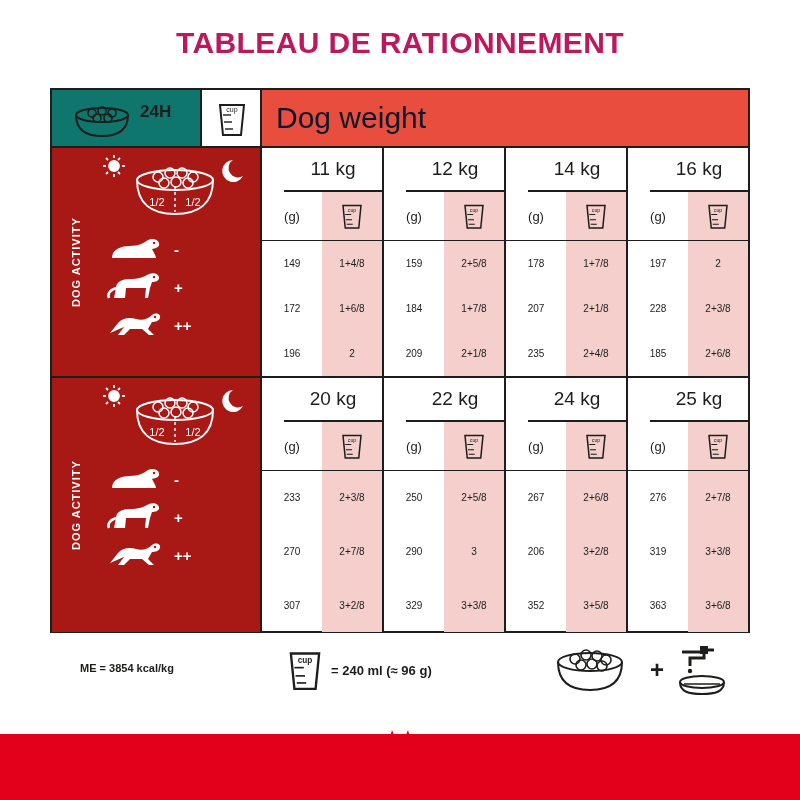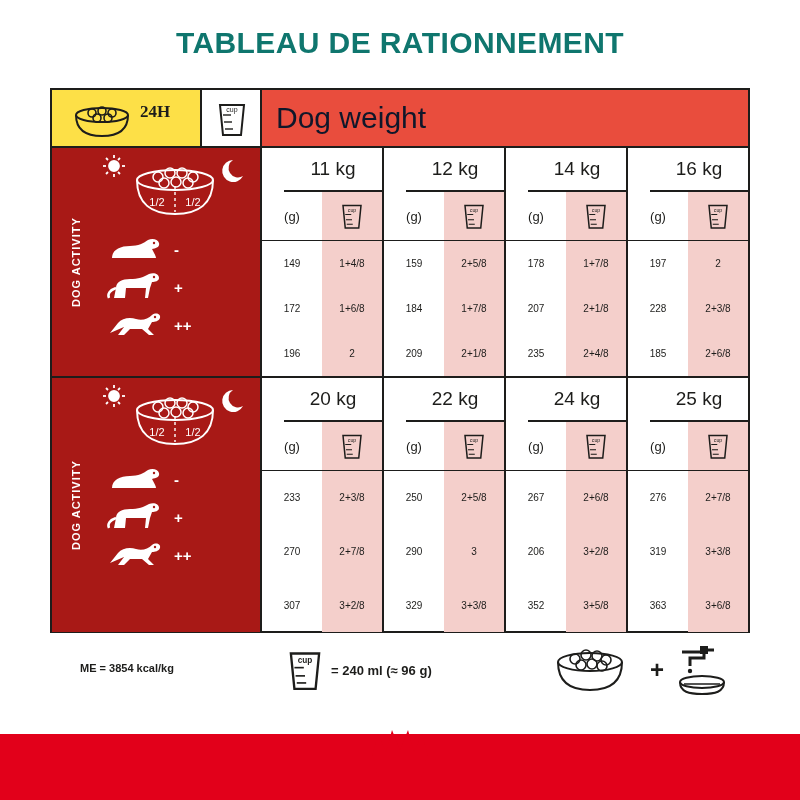--- a/index.html
+++ b/index.html
@@ -11,36 +11,36 @@
     position:relative;
     overflow:hidden;
   }
   .page{position:relative;width:800px;height:800px;}
 
   
   .title{
     position:absolute;top:26px;left:0;width:800px;
     text-align:center;
     font-size:30px;font-weight:bold;letter-spacing:.4px;
-    color:#0f766e;
+    color:#be185d;
   }
 
   
   .table{
     position:absolute;left:50px;top:88px;
     width:700px;height:545px;
     border:2px solid #1d1d1b;
     box-sizing:border-box;
   }
 
   
   .corner{
     position:absolute;left:0;top:0;width:150px;height:58px;
     border-right:2px solid #1d1d1b;border-bottom:2px solid #1d1d1b;
-    box-sizing:border-box;background:#fde047;font-family:Liberation Serif, serif;
+    box-sizing:border-box;background:#0f766e;
   }
   .corner2{
     position:absolute;left:150px;top:0;width:60px;height:58px;
     border-right:2px solid #1d1d1b;border-bottom:2px solid #1d1d1b;
     box-sizing:border-box;background:#ffffff;
   }
   .dogweight{
     position:absolute;left:210px;top:0;right:0;height:58px;
     background:#e94d3d;
     border-bottom:2px solid #1d1d1b;

